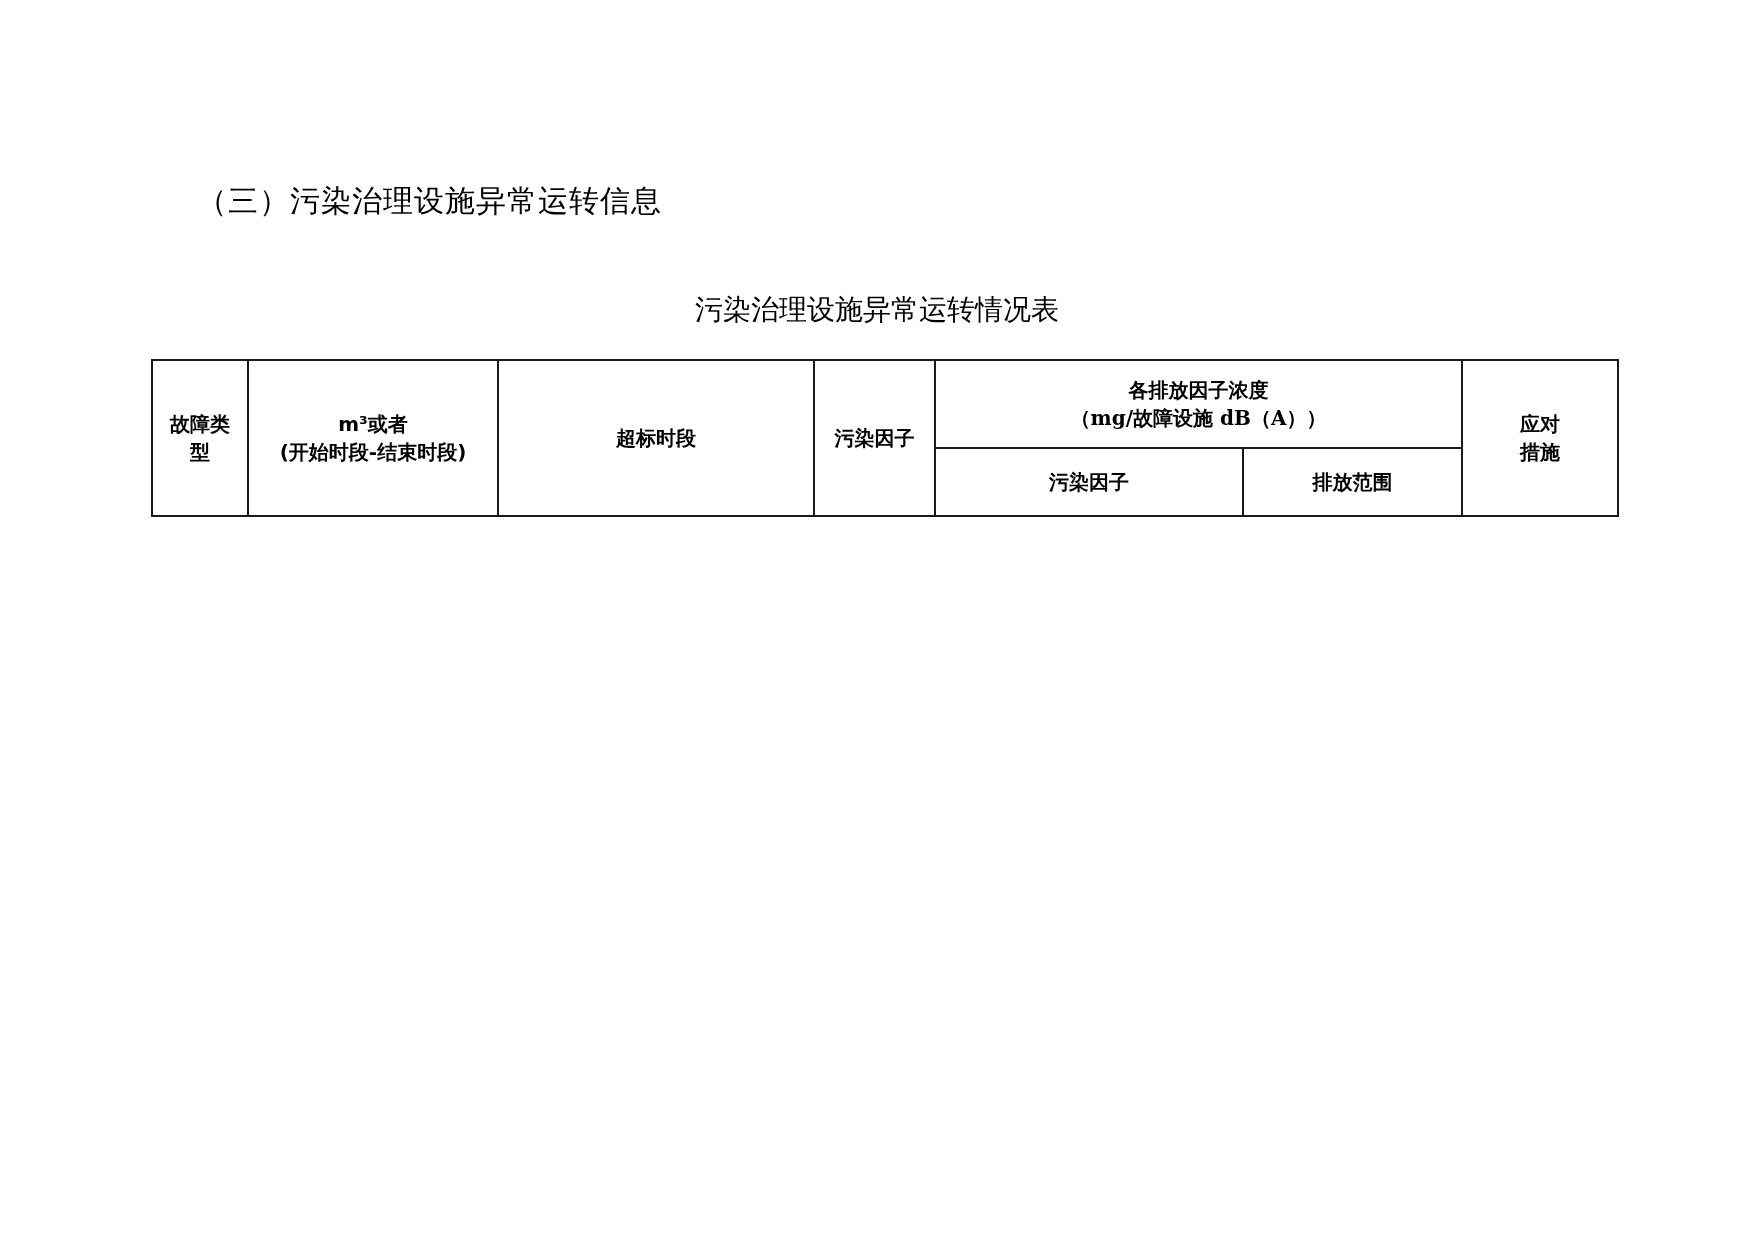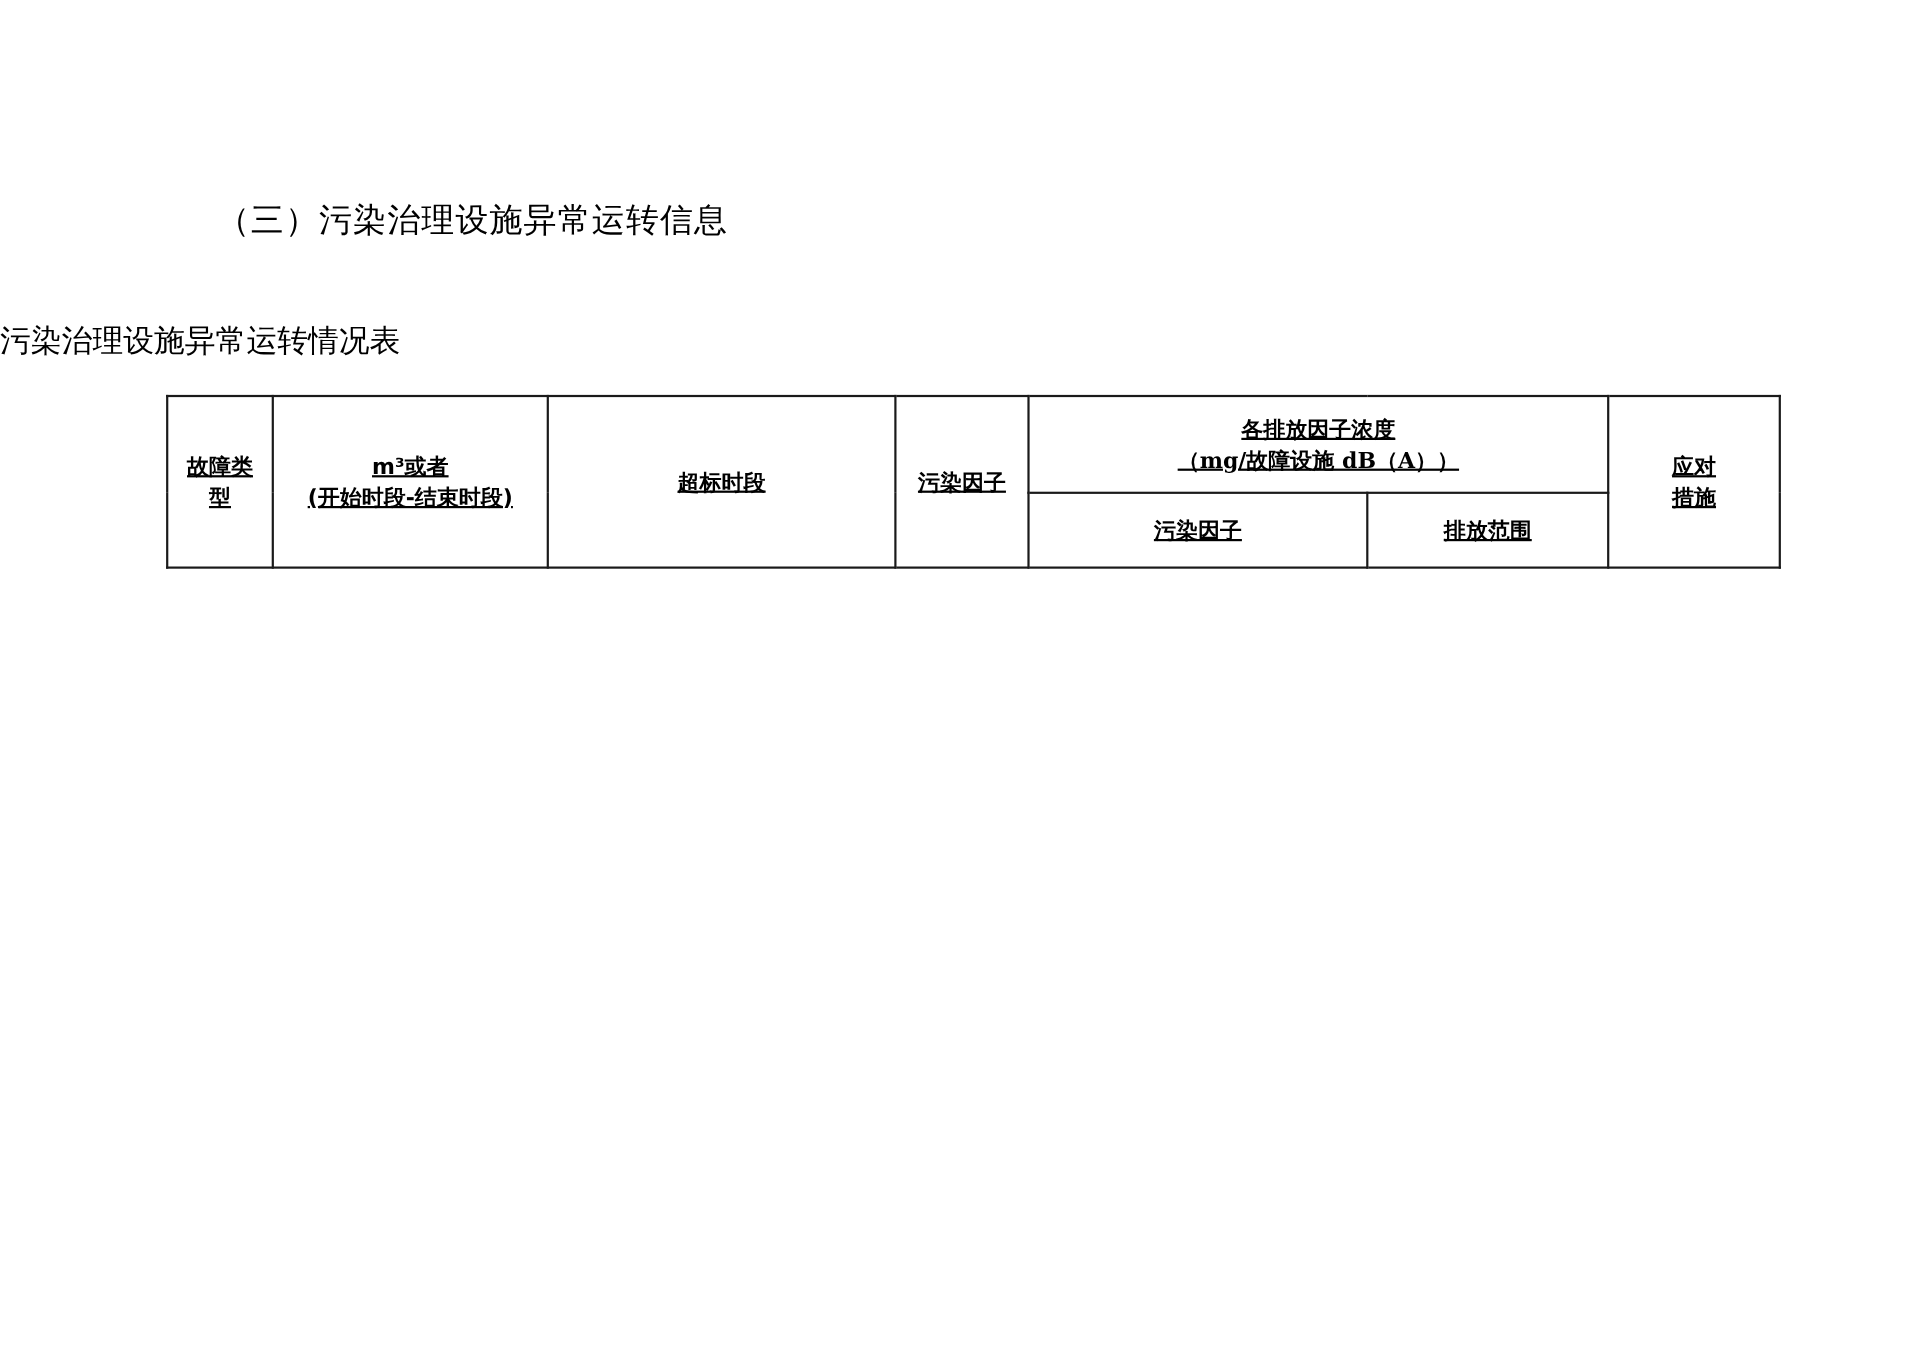--- a/index.html
+++ b/index.html
@@ -24,20 +24,21 @@
       line-height: 42px;
       letter-spacing: 1px;
       white-space: nowrap;
       margin-left: 37px;
     }
     .table-title {
       position: absolute;
       left: 0;
       width: 1754px;
       top: 290px;
+      text-align: center;
       font-family: "DejaVu Sans", "Liberation Sans", sans-serif;
       font-size: 28px;
       line-height: 40px;
       white-space: nowrap;
     }
     table.report {
       position: absolute;
       left: 151px;
       top: 359px;
       width: 1466px;
@@ -47,21 +48,20 @@
     }
     table.report th, table.report td {
       border: 2px solid #1a1a1a;
       text-align: center;
       vertical-align: middle;
       font-family: "DejaVu Sans", "Liberation Sans", sans-serif;
       font-weight: bold;
       font-size: 20px;
       line-height: 28px;
       padding: 0 4px;
-      text-decoration: underline;
     }
     .line { display: block; }
     .unit-line {
       display: block;
       font-family: "DejaVu Serif", "Liberation Serif", serif;
     }
     .row-top { height: 88px; }
     .row-bottom { height: 68px; }
   </style>
 </head>

